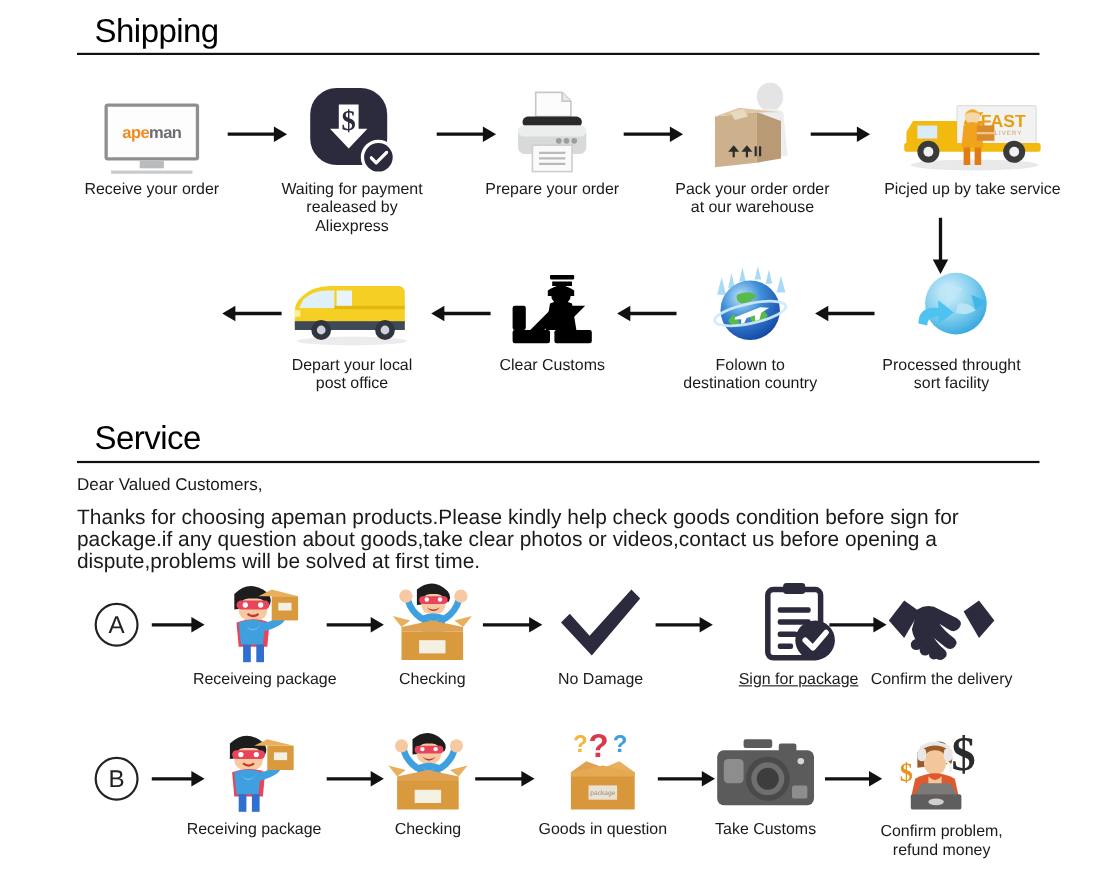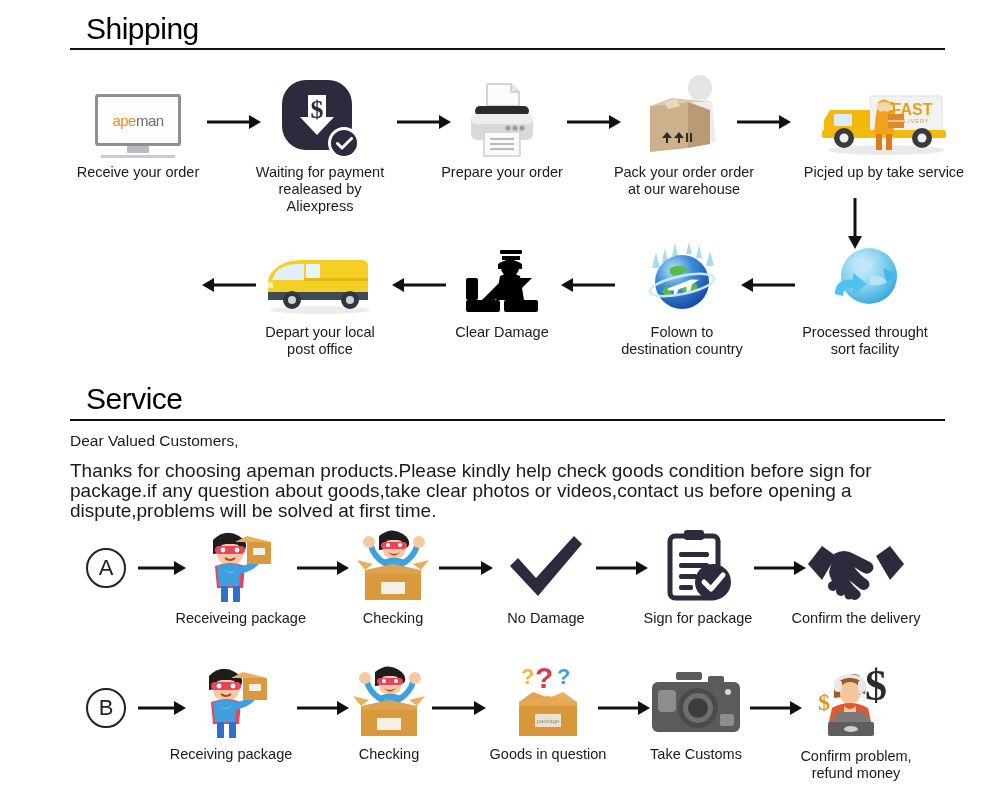--- a/index.html
+++ b/index.html
@@ -69,21 +69,21 @@
     font-size: 22px; color: #222;
   }
 
   
   .monitor { width: 86px; }
   .mon-screen {
     height: 52px; border: 3px solid #8d8f93; border-radius: 3px;
     background: #fdfdfd;
     display: flex; align-items: center; justify-content: center;
   }
-  .logo-text { font-size: 15px; font-weight: 400; letter-spacing: -0.5px; }
+  .logo-text { font-size: 15px; font-weight: 700; letter-spacing: -0.5px; }
   .logo-ape { color: #ef8c20; }
   .logo-man { color: #6b6d70; }
   .mon-stand { width: 22px; height: 7px; background: #b9bbbe; margin: 0 auto; }
   .mon-base { width: 74px; height: 3px; background: #c9cbcd; margin: 2px auto 0; }
 
   
   .pay-wrap { position: relative; width: 76px; height: 78px; }
   .pay-sq {
     width: 70px; height: 70px; border-radius: 24px; background: #2b2b3d;
     display: flex; align-items: center; justify-content: center;
@@ -327,21 +327,21 @@
           <circle cx="50" cy="20" r="9"></circle>
           <path d="M40 28 q10 -5 20 0 l4 24 h-28 Z"></path>
           <path d="M40 34 L20 54 l6 6 L48 40 Z"></path>
           <rect x="6" y="30" width="12" height="22" rx="2"></rect>
           <rect x="6" y="52" width="34" height="12" rx="2"></rect>
           <rect x="44" y="52" width="34" height="12" rx="2"></rect>
           <path d="M50 30 h22 l-22 22 Z"></path>
         </g>
       </svg>
     </div>
-    <div class="cap">Clear Damage</div>
+    <div class="cap">Clear Customs</div>
   </div>
 
   <div class="arrow" style="left:388px; top:275px; width:60px;">
     <svg width="60" height="20" viewBox="0 0 60 20">
         <path d="M14 10 H58" stroke="#111" stroke-width="3"></path>
         <path d="M16 3 L4 10 L16 17 Z" fill="#111"></path>
       </svg>
   </div>
 
   <div class="step" style="left:245px; top:240px; width:150px;">
@@ -458,21 +458,21 @@
     <div class="cap">No Damage</div>
   </div>
 
   <div class="arrow" style="left:594px; top:558px; width:56px;">
     <svg width="56" height="20" viewBox="0 0 56 20">
         <path d="M2 10 H44" stroke="#111" stroke-width="3"></path>
         <path d="M42 3 L54 10 L42 17 Z" fill="#111"></path>
       </svg>
   </div>
 
-  <div class="step small-art" style="left:634px; top:530px; width:128px;">
+  <div class="step small-art" style="left:662px; top:530px; width:128px;text-decoration:underline;">
     <div class="art">
       <svg width="68" height="74" viewBox="0 0 68 74">
         <rect x="6" y="6" width="48" height="62" rx="5" fill="none" stroke="#2b2b3d" stroke-width="5"></rect>
         <rect x="20" y="0" width="20" height="10" rx="3" class="dark"></rect>
         <g class="dark">
           <rect x="15" y="22" width="30" height="5" rx="2"></rect>
           <rect x="15" y="33" width="30" height="5" rx="2"></rect>
           <rect x="15" y="44" width="18" height="5" rx="2"></rect>
           <rect x="15" y="55" width="14" height="5" rx="2"></rect>
         </g>

